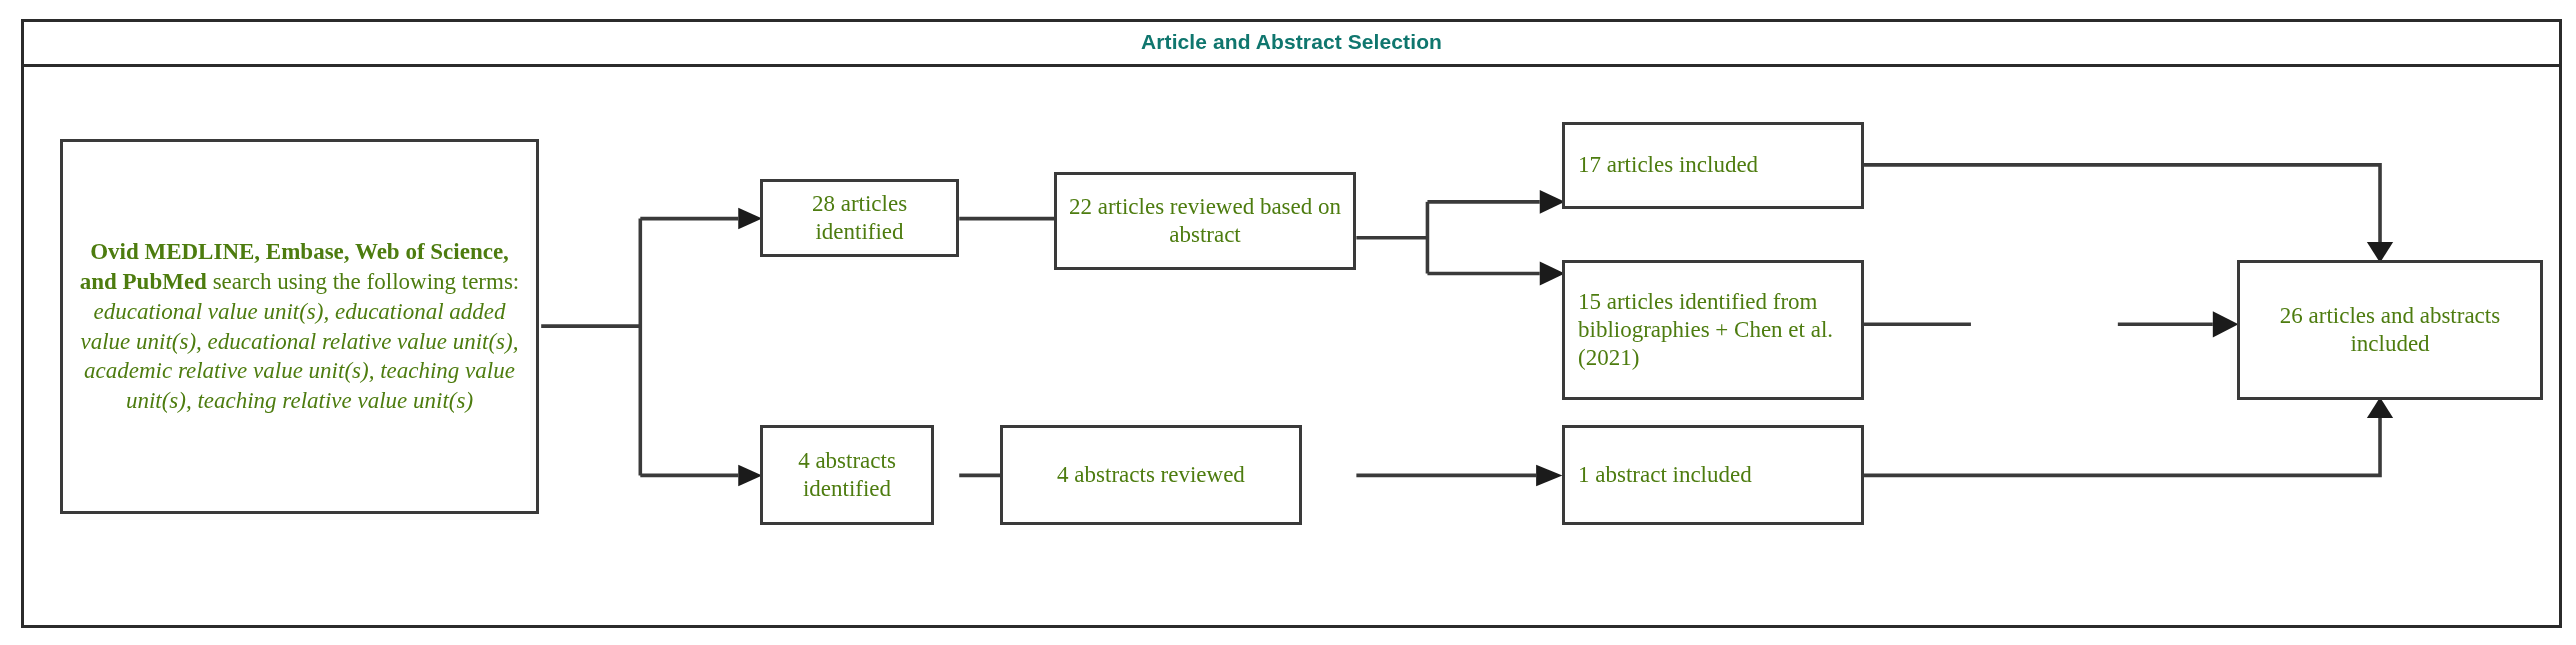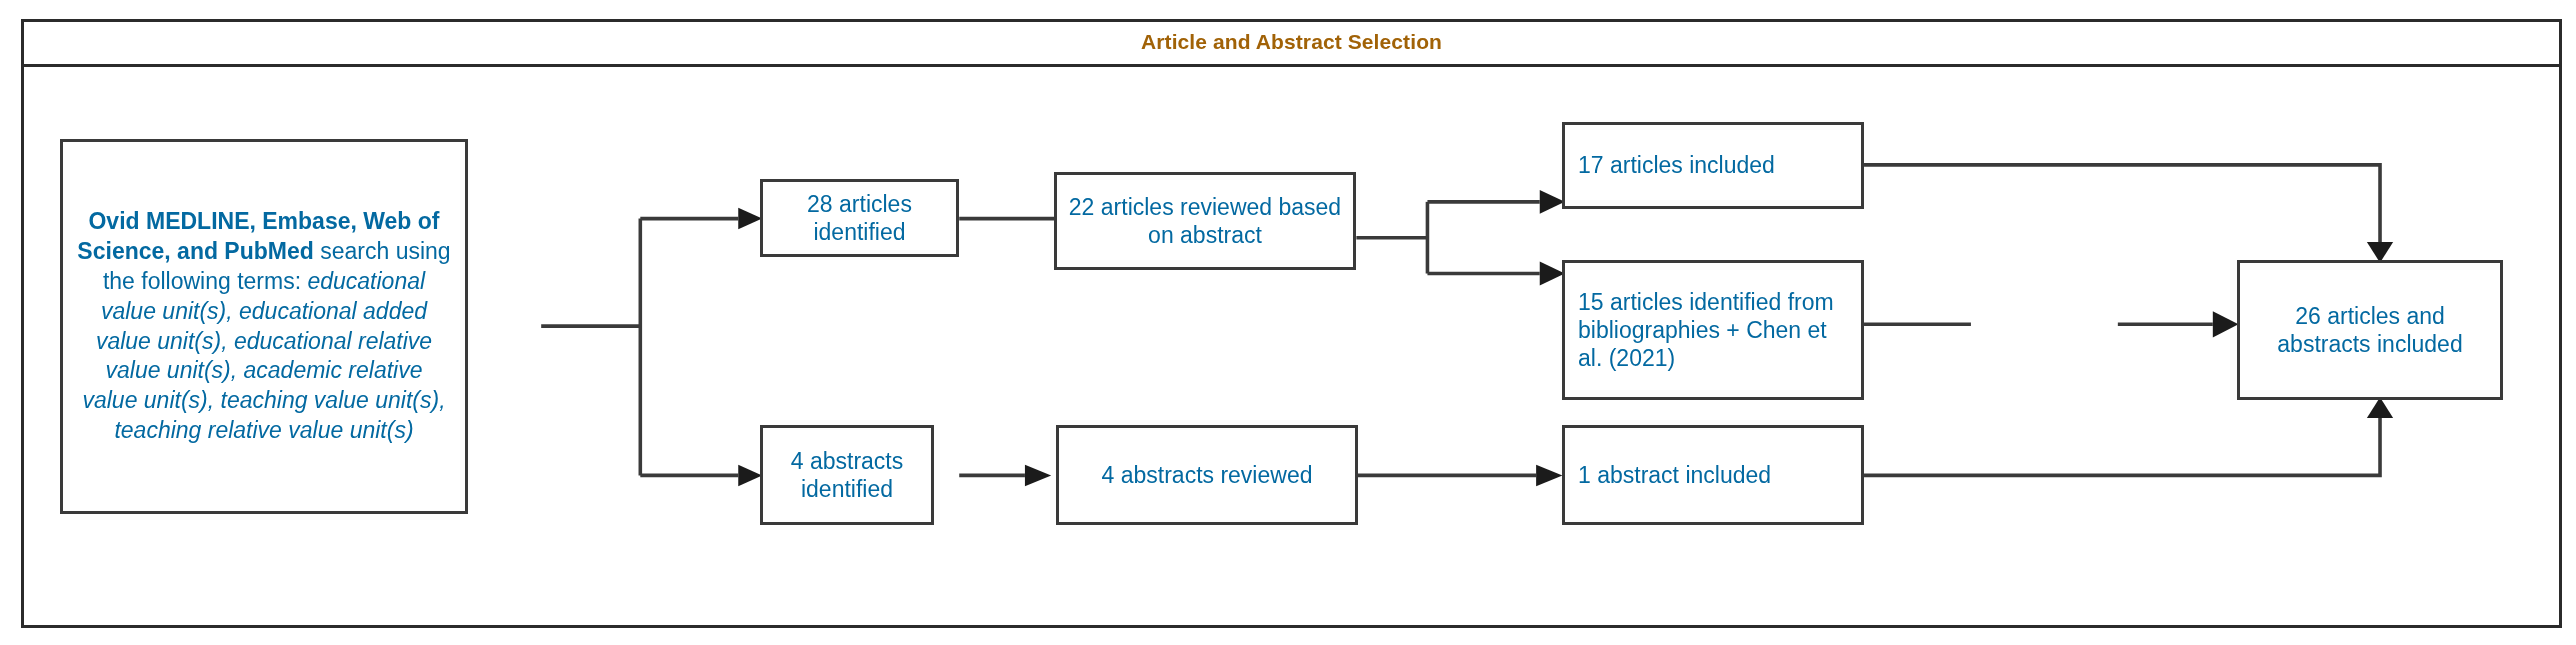--- a/index.html
+++ b/index.html
@@ -36,62 +36,63 @@
     height: 48px;
     box-sizing: border-box;
     border-bottom: 3px solid #2b2b2b;
     display: flex;
     align-items: center;
     justify-content: center;
   }
   .panel-title-text {
     font-size: 21px;
     font-weight: bold;
-    color: #a16207;
+    color: #0f766e;
     letter-spacing: 0.1px;
   }
 
   
   .node {
     position: absolute;
     box-sizing: border-box;
     border: 3px solid #3a3a3a;
     background: #ffffff;
     display: flex;
     align-items: center;
     justify-content: center;
     text-align: center;
-    color: #0369a1;
+    color: #4d7c0f;
     font-size: 23px;
     line-height: 1.22;
     padding: 3.6px 8.4px;
+    font-family: Liberation Serif, serif;
   }
   .node .txt { width: 100%; }
 
   
   #node-search {
     left: 60px;  top: 139px;
-    width: 408px; height: 375px;
+    width: 479px; height: 375px;
     font-size: 23px;
     line-height: 1.30;
     padding: 6px 13px;
   }
   #node-search .bold { font-weight: bold; }
   #node-search .ital { font-style: italic; }
 
   #node-28-articles      { left:760px; top:179px; width:199px;  height:78px; }
   #node-22-articles      { left:1054px; top:172px; width:302px;  height:98px; }
   #node-17-articles      { left:1562px; top:122px; width:302px;  height:87px;
                            justify-content:flex-start; text-align:left; padding-left:13px; }
   #node-15-articles      { left:1562px; top:260px; width:302px;  height:140px;
                            justify-content:flex-start; text-align:left; padding-left:13px; }
   #node-8-articles       { left:1971px; top:275px; width:147px;  height:99px; }
-  #node-26-articles      { left:2237px; top:260px; width:266px;  height:140px; }
+  #node-26-articles      { left:2237px; top:260px; width:306px;  height:140px; }
   #node-4-abstracts-id   { left:760px; top:425px; width:174px;  height:100px; }
-  #node-4-abstracts-rev  { left:1056px; top:425px; width:302px;  height:100px; }
+  #node-4-abstracts-rev  { left:1000px; top:425px; width:302px;  height:100px; }
   #node-1-abstract       { left:1562px; top:425px; width:302px;  height:100px;
                            justify-content:center; text-align:left; padding-left:13px; }
 
   
   #connectors {
     position: absolute;
     left: 0; top: 0;
     width: 2576px;
     height: 645px;
     pointer-events: none;

